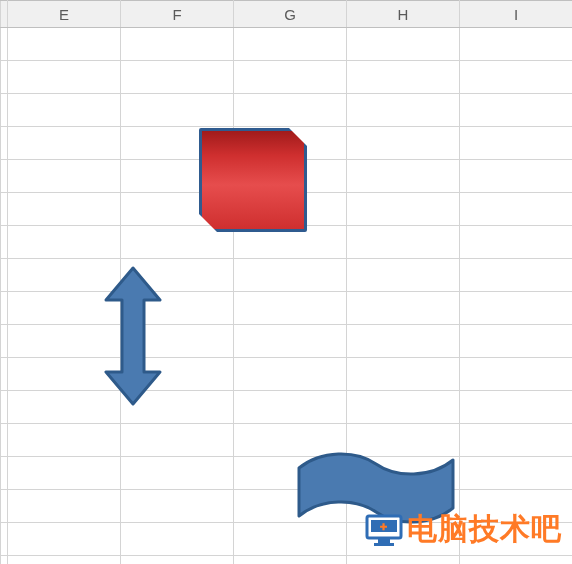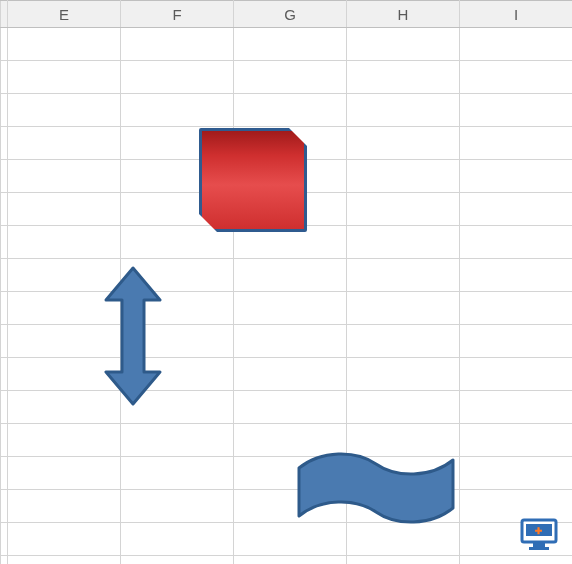--- a/index.html
+++ b/index.html
@@ -243,13 +243,14 @@
 </svg>
 
 <div class="wm">
   <svg width="38" height="32" viewBox="0 0 38 32">
     <rect x="2" y="2" width="34" height="22" rx="2" fill="#fff" stroke="#2f6db5" stroke-width="3"></rect>
     <rect x="6" y="6" width="26" height="12" fill="#2f6db5"></rect>
     <rect x="13" y="25" width="12" height="4" fill="#2f6db5"></rect>
     <rect x="9" y="29" width="20" height="3" fill="#2f6db5"></rect>
     <text x="19" y="16" text-anchor="middle" font-size="9" font-weight="bold" fill="#ff7a26">✚</text>
   </svg>
+  <span>电脑技术吧</span>
 </div>
 
 </body></html>

